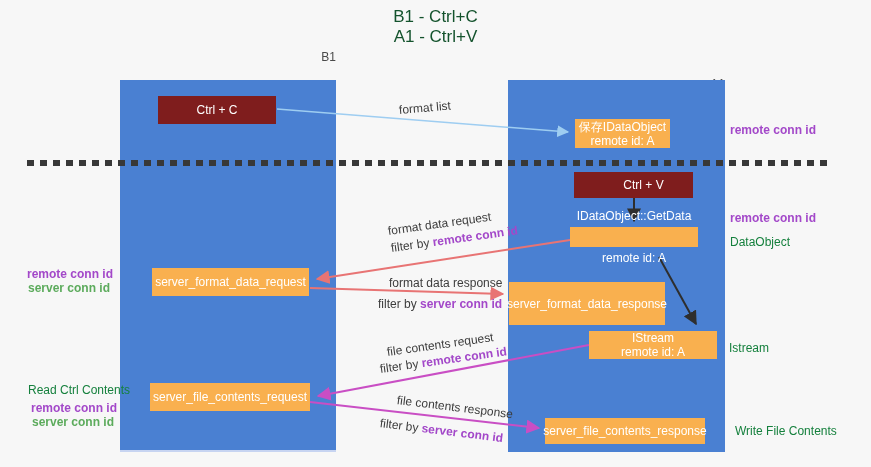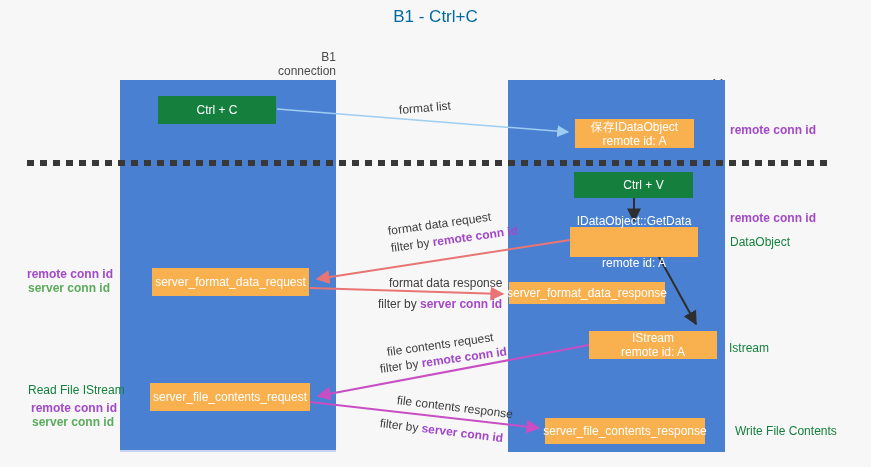--- a/index.html
+++ b/index.html
@@ -10,40 +10,40 @@
   .canvas{
     position:relative;
     width:871px;height:467px;
     background:#f7f7f7;
     overflow:hidden;
   }
   .abs{position:absolute;}
   .title{
     left:0;right:0;top:7px;
     text-align:center;
-    font-size:17px;color:#0369a1;
+    font-size:17px;color:#14532d;
     line-height:20px;
   }
   .col-header{
     text-align:right;
     font-size:12px;color:#4a4a4a;
     line-height:14px;
   }
   .column{
     background:#4a80d2;
   }
   .column.left{border-bottom:2px solid #c7d4f1;}
   .box{
     display:flex;flex-direction:column;
     align-items:center;justify-content:center;
     color:#ffffff;font-size:12px;line-height:14px;
     text-align:center;
     box-sizing:border-box;
   }
-  .box.green{background:#15803d;}
+  .box.green{background:#7f1d1d;}
   .box.orange{background:#f9b04f;}
   .dashed-line{
     left:27px;top:160px;width:803px;height:6px;
     background:repeating-linear-gradient(to right,#383838 0 7px,transparent 7px 13px);
   }
   .note{font-size:12px;color:#15803d;white-space:nowrap;}
   .note.purple{color:#a348c9;font-weight:bold;}
   .note.green{color:#5cab5c;font-weight:bold;}
   .flow-label{
     font-size:12px;color:#3c3c3c;white-space:nowrap;
@@ -55,25 +55,25 @@
     pointer-events:none;
   }
 </style>
 </head>
 <body>
 
 <div class="canvas">
 
   <div class="abs title">
     <div>B1 - Ctrl+C</div>
+    <div>A1 - Ctrl+V</div>
   </div>
 
   <div class="abs col-header" style="left:120px;top:50px;width:216px;">
     <div>B1</div>
-    <div>connection</div>
   </div>
   <div class="abs col-header" style="left:508px;top:50px;width:217px;margin-top:27px;">
     <div>A1</div>
   </div>
 
   <div class="abs column left" style="left:120px;top:80px;width:216px;height:370px;"></div>
   <div class="abs column" style="left:508px;top:80px;width:217px;height:372px;"></div>
 
   <div class="abs dashed-line"></div>
 
@@ -98,39 +98,39 @@
     <line x1="570" y1="240" x2="317" y2="279" stroke="#e87474" stroke-width="2" marker-end="url(#mSalmon)"></line>
     <line x1="310" y1="288" x2="503" y2="294" stroke="#e87474" stroke-width="2" marker-end="url(#mSalmon)"></line>
     <line x1="589" y1="345" x2="318" y2="396" stroke="#c94ec4" stroke-width="2" marker-end="url(#mMagenta)"></line>
     <line x1="310" y1="402" x2="539" y2="428" stroke="#c94ec4" stroke-width="2" marker-end="url(#mMagenta)"></line>
   </svg>
 
   <div class="abs box green" style="left:158px;top:96px;width:118px;height:28px;">
     <span>Ctrl + C</span>
   </div>
 
-  <div class="abs box orange" style="left:575px;top:119px;width:119px;height:29px;">
+  <div class="abs box orange" style="left:575px;top:119px;width:95px;height:29px;">
     <span>保存IDataObject</span>
     <span>remote id: A</span>
   </div>
 
   <div class="abs box green" style="left:574px;top:172px;width:119px;height:26px;padding-left:20px;">
     <span>Ctrl + V</span>
   </div>
 
-  <div class="abs box orange" style="left:570px;top:227px;width:128px;height:30px;gap:28px;">
+  <div class="abs box orange" style="left:570px;top:227px;width:128px;height:20px;gap:28px;">
     <span>IDataObject::GetData</span>
     <span>remote id: A</span>
   </div>
 
   <div class="abs box orange" style="left:152px;top:268px;width:157px;height:28px;">
     <span>server_format_data_request</span>
   </div>
 
-  <div class="abs box orange" style="left:509px;top:282px;width:156px;height:22px;align-items:center;">
+  <div class="abs box orange" style="left:509px;top:282px;width:156px;height:43px;align-items:center;">
     <span>server_format_data_response</span>
   </div>
 
   <div class="abs box orange" style="left:589px;top:331px;width:128px;height:28px;">
     <span>IStream</span>
     <span>remote id: A</span>
   </div>
 
   <div class="abs box orange" style="left:150px;top:383px;width:160px;height:28px;">
     <span>server_file_contents_request</span>
@@ -163,17 +163,17 @@
   </div>
 
   <div class="abs note purple" style="left:730px;top:123px;">remote conn id</div>
   <div class="abs note purple" style="left:730px;top:211px;">remote conn id</div>
   <div class="abs note" style="left:730px;top:235px;">DataObject</div>
   <div class="abs note" style="left:729px;top:341px;">Istream</div>
   <div class="abs note" style="left:735px;top:424px;">Write File Contents</div>
 
   <div class="abs note purple" style="left:27px;top:267px;">remote conn id</div>
   <div class="abs note green" style="left:28px;top:281px;">server conn id</div>
-  <div class="abs note" style="left:28px;top:383px;">Read File IStream</div>
+  <div class="abs note" style="left:28px;top:383px;">Read Ctrl Contents</div>
   <div class="abs note purple" style="left:31px;top:401px;">remote conn id</div>
   <div class="abs note green" style="left:32px;top:415px;">server conn id</div>
 
 </div>
 
 </body></html>

